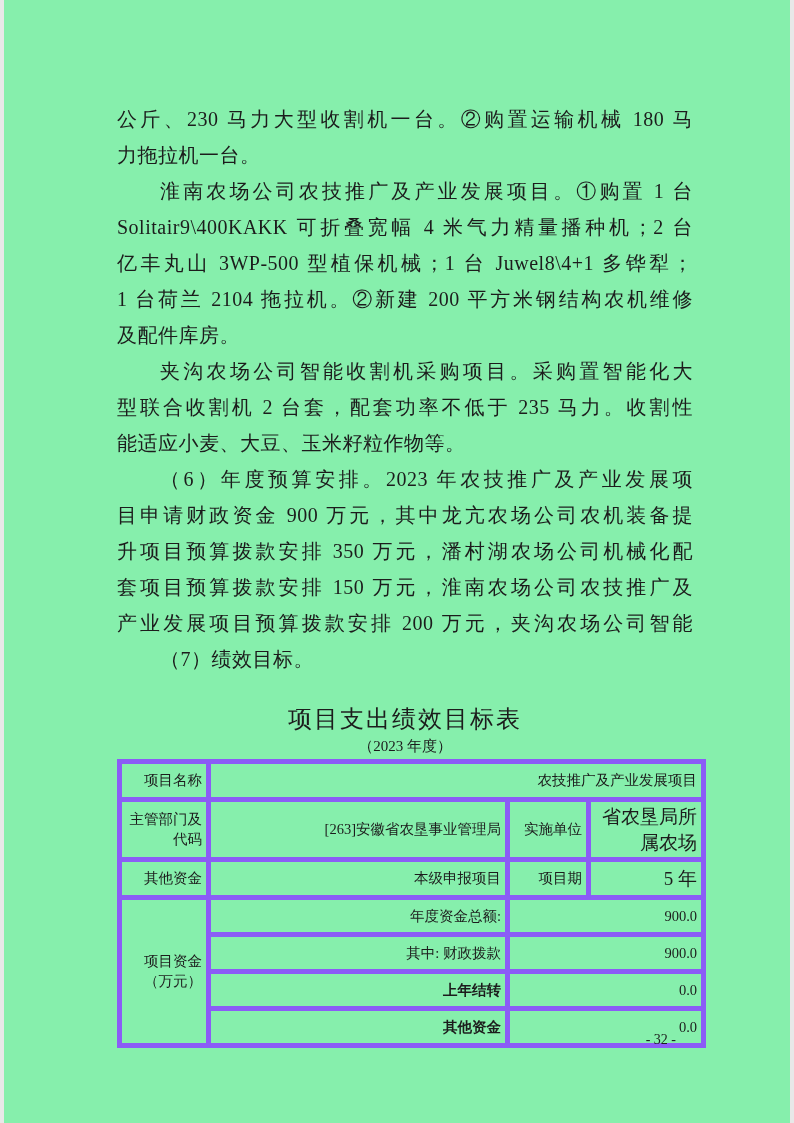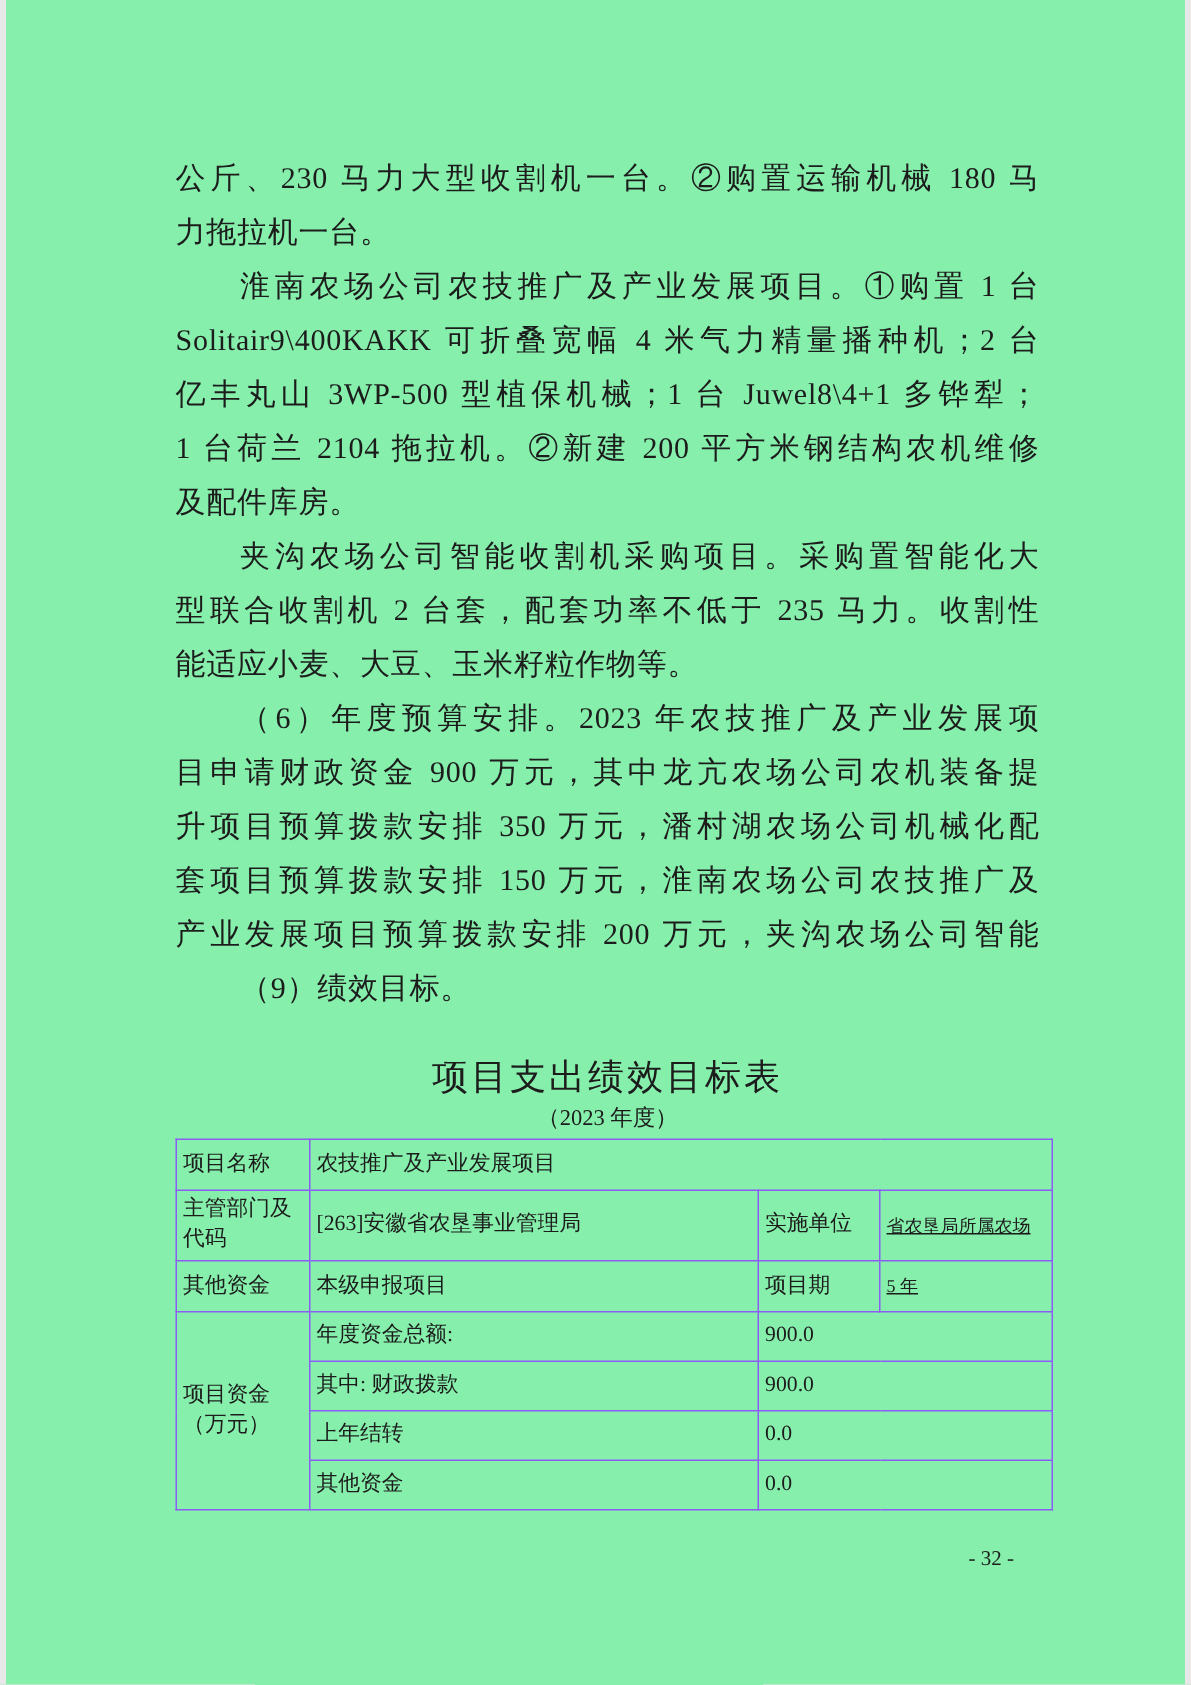--- a/index.html
+++ b/index.html
@@ -43,37 +43,37 @@
 
   
   table.perf {
     border-collapse:collapse;
     width:584px;
     margin-top:3px;
     table-layout:fixed;
     font-size:14.5px;
   }
   table.perf td {
-    border:1px solid #8b5cf6;
+    border:5px solid #8b5cf6;
     padding:2px 4px;
-    text-align:left;
+    text-align:right;
     vertical-align:middle;
     line-height:1.35;
     overflow:hidden;
   }
   tr.r1 td { height:29px; }
   tr.r2 td { height:42px; }
   tr.r3 td { height:29px; }
   tr.fr td { height:28px; }
   td.lbl { text-align:left; }
   td.i1 { padding-left:12px; }
   td.i2 { padding-left:27px; }
-  td.i3 { padding-left:71px; }
+  td.i3 { padding-left:71px;font-weight:bold; }
   td.val { text-align:right; padding-right:9px; }
-  td.c4  { font-size:12px; padding:2px 1px;text-decoration:underline; }
+  td.c4  { font-size:19px; padding:2px 1px; }
 
   .pageno {
     position:absolute;
     top:1031px; right:114px;
     font-size:14px; line-height:18px;
     color:#1c1c1c;
   }
 </style>
 </head>
 <body>
@@ -99,21 +99,21 @@
         <div class="line end">能适应小麦、大豆、玉米籽粒作物等。</div>
       </div>
       <div class="para">
         <div class="line ind">（6）年度预算安排。2023 年农技推广及产业发展项</div>
         <div class="line">目申请财政资金 900 万元，其中龙亢农场公司农机装备提</div>
         <div class="line">升项目预算拨款安排 350 万元，潘村湖农场公司机械化配</div>
         <div class="line">套项目预算拨款安排 150 万元，淮南农场公司农技推广及</div>
         <div class="line">产业发展项目预算拨款安排 200 万元，夹沟农场公司智能</div>
       </div>
       <div class="para">
-        <div class="line ind end">（9）绩效目标。</div>
+        <div class="line ind end">（7）绩效目标。</div>
       </div>
     </div>
 
     <div class="tbl-title">项目支出绩效目标表</div>
     <div class="tbl-sub">（2023 年度）</div>
 
     <table class="perf">
       <colgroup>
         <col style="width:89px">
         <col style="width:299px">

